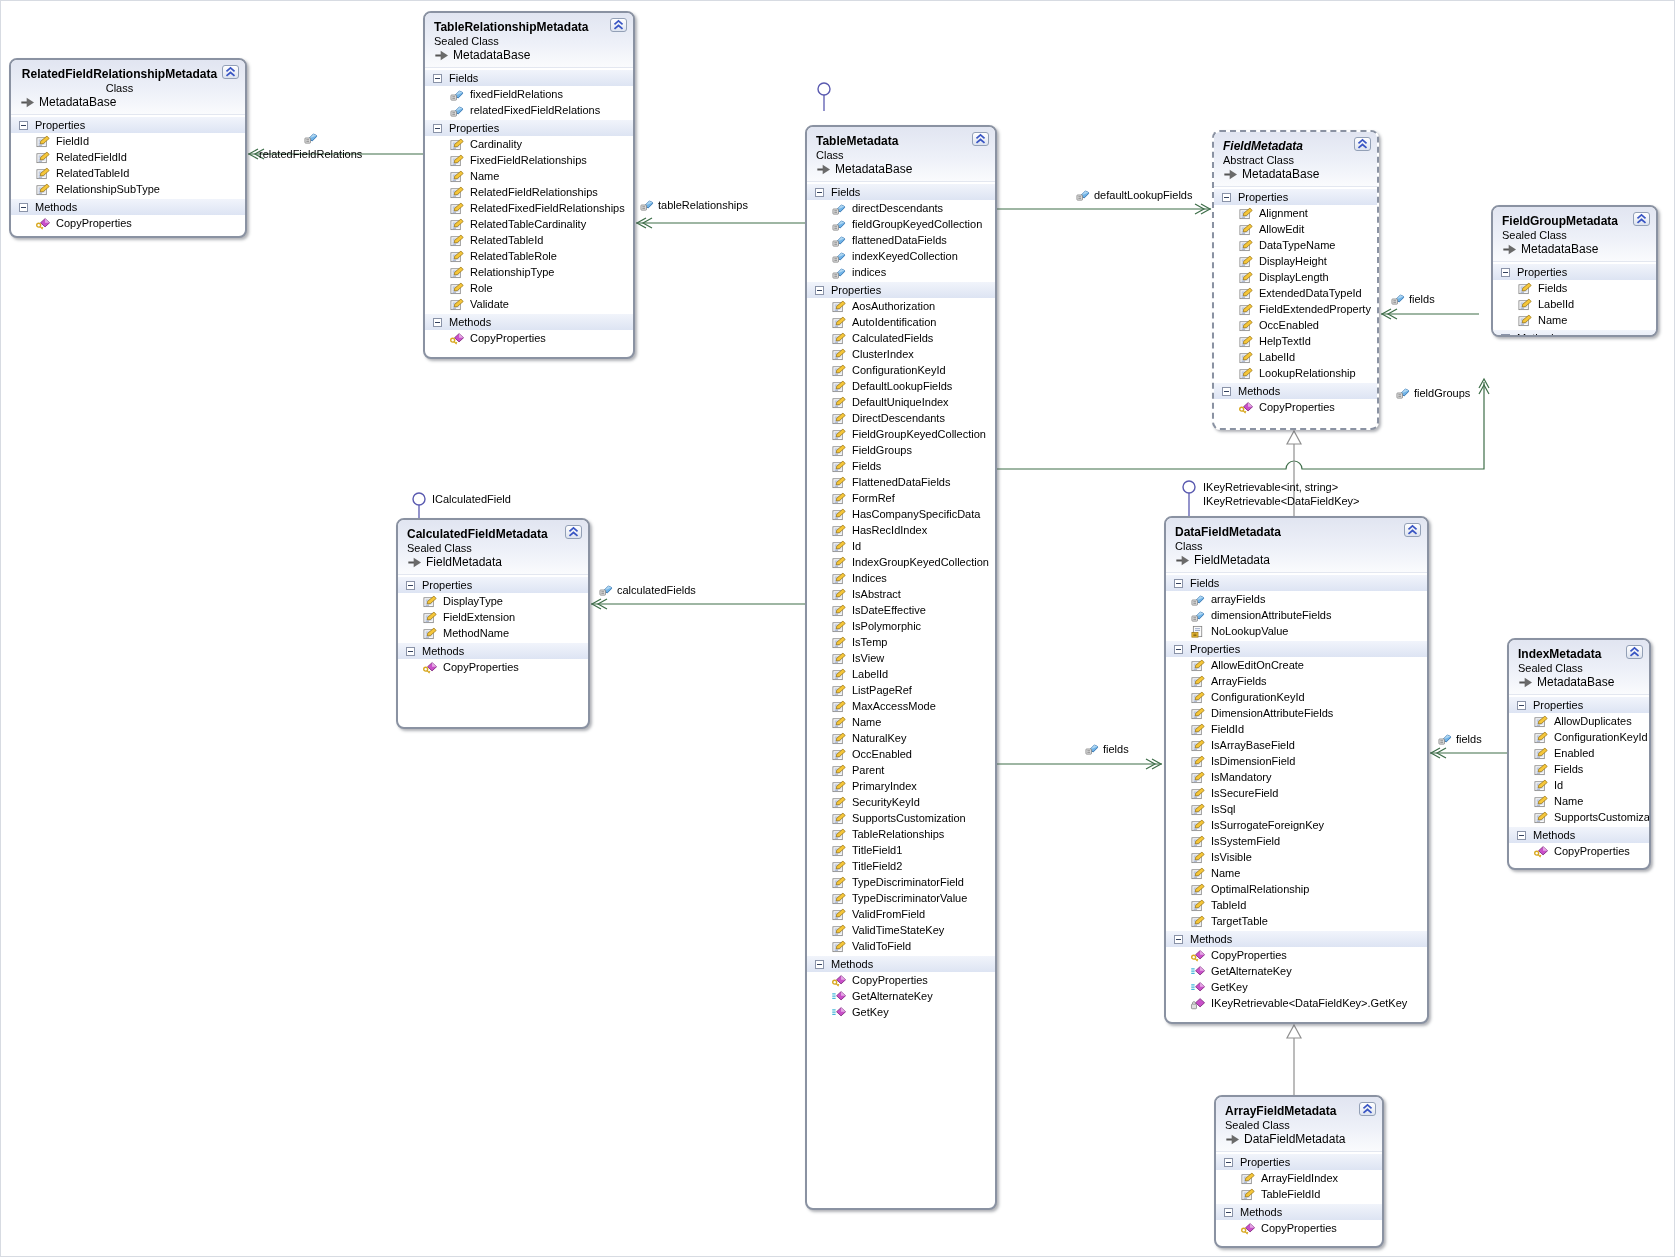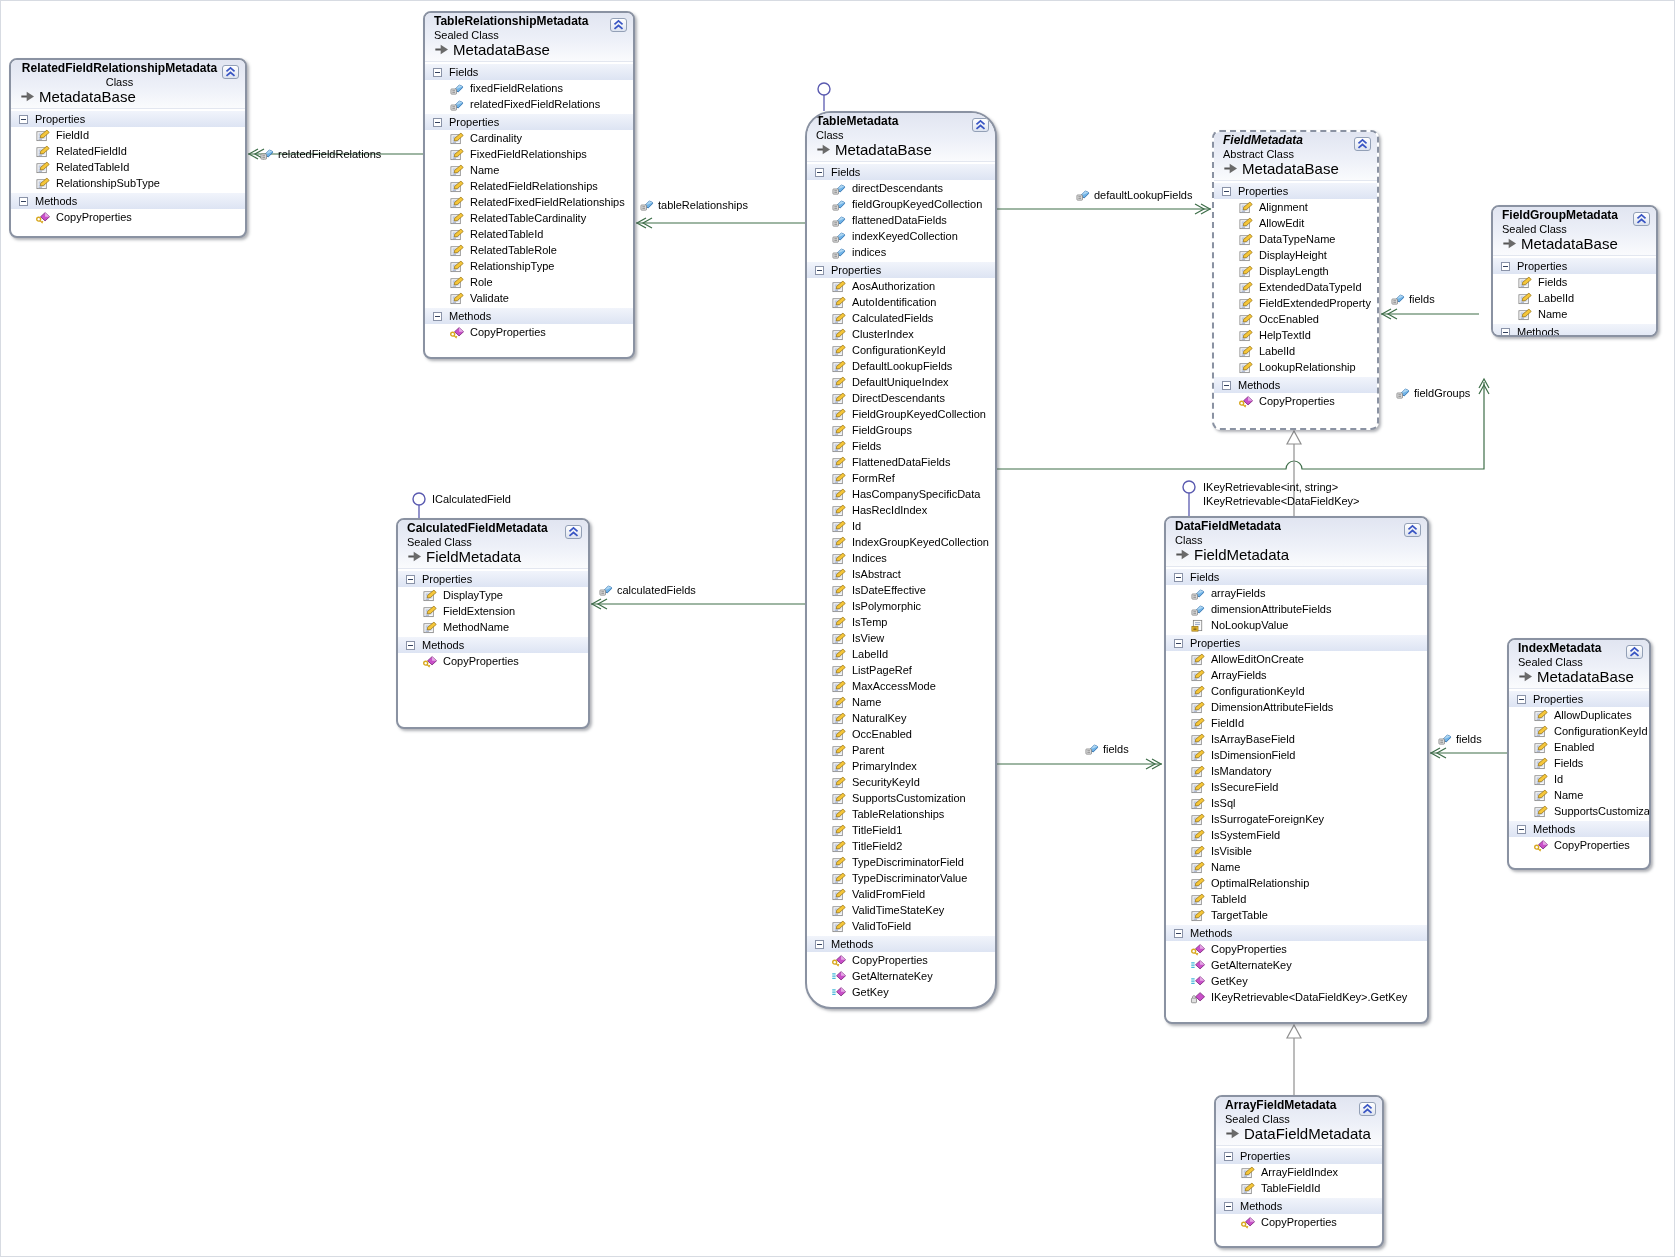--- a/index.html
+++ b/index.html
@@ -4,25 +4,25 @@
 <style>
   *{margin:0;padding:0;box-sizing:border-box}
   html,body{background:#fff}
   body{font-family:"Liberation Sans",sans-serif;color:#000}
   #surface{position:relative;width:1675px;height:1257px;background:#fff;overflow:hidden;border:1px solid #d7dbe2}
   #connectors{position:absolute;left:0;top:0;z-index:0}
   #boxes,#labels{position:absolute;left:0;top:0;width:100%;height:100%;pointer-events:none}
   .cbox{position:absolute;z-index:1;pointer-events:auto;background:#fff;border:2px solid #8a92a2;border-radius:8px;
         box-shadow:2px 2px 3px rgba(80,85,95,.45);overflow:hidden}
   .cbox.abs{border-style:dashed}
-  .chead{position:relative;background:linear-gradient(#e1e5f1,#edf0f8 55%,#fafbfd);padding:1px 26px 4px 9px;border-bottom:1px solid #e3e7f0}
+  .chead{position:relative;background:linear-gradient(#e1e5f1,#edf0f8 55%,#fafbfd);padding:7px 26px 4px 9px;border-bottom:1px solid #e3e7f0}
   .ctitle{font-size:12px;font-weight:bold;line-height:15px;white-space:nowrap}
   .abs .ctitle{font-style:italic}
   .cstereo{font-size:11px;line-height:13px;white-space:nowrap}
-  .cbase{font-size:15px;line-height:13px;display:flex;align-items:center;gap:3px;white-space:nowrap}
+  .cbase{font-size:12px;line-height:13px;display:flex;align-items:center;gap:3px;white-space:nowrap}
   .collapse{position:absolute;top:5px;right:6px;width:17px;height:14px;border:1px solid #93a0b6;border-radius:3px;
             background:linear-gradient(#ffffff,#dde3ef);display:flex;align-items:center;justify-content:center;cursor:pointer}
   .band{display:flex;align-items:center;gap:7px;height:16px;background:linear-gradient(#f1f4fb,#dde4f3);
         padding-left:8px;font-size:11px;margin-top:2px}
   .minus{width:9px;height:9px;border:1px solid #8a93a8;background:#fff;position:relative;flex:none;cursor:pointer}
   .minus::after{content:"";position:absolute;left:1px;right:1px;top:3px;height:1px;background:#33415e}
   .member{display:flex;align-items:center;height:16px;padding-left:24px;gap:5px}
   .mlabel{font-size:11px;white-space:nowrap}
   .mi{width:16px;height:15px;flex:none;display:inline-flex}
   .mi svg{width:100%;height:100%}
@@ -392,21 +392,21 @@
             <svg viewBox="0 0 16 16">
               <path d="M10.2 2.8 L15 7.2 L10.2 11.6 L5.4 7.2 Z" fill="#c94fc9" stroke="#7d2b7d" stroke-width="0.9"></path>
               <path d="M10.2 2.8 L15 7.2 L10.2 7.2 Z" fill="#e5a9e5"></path>
               <circle cx="3.4" cy="9.8" r="2.1" fill="none" stroke="#d8a820" stroke-width="1.5"></circle>
               <path d="M4.9 11.3 L7.6 14 M6.8 13.2 L8 12" stroke="#d8a820" stroke-width="1.4" fill="none"></path>
             </svg>
           </span>
           <span class="mlabel">CopyProperties</span>
         </div>
       </div>
-      <div class="cbox" style="left: 804px; top: 110px; width: 192px; height: 898px; border-radius: 26px;">
+      <div class="cbox" style="left: 804px; top: 124px; width: 192px; height: 1085px;">
         <div class="chead">
           <div class="ctitle">TableMetadata</div>
           <div class="cstereo">Class</div>
           <div class="cbase">
             <span class="mi">
               <svg viewBox="0 0 12 10">
                 <path d="M1 5 H6" stroke="#555" stroke-width="1.6" fill="none"></path>
                 <path d="M5 1.5 L10.5 5 L5 8.5 Z" fill="#6a6a6a"></path>
               </svg>
             </span>
@@ -1929,21 +1929,21 @@
               <path d="M10.2 2.8 L15 7.2 L10.2 7.2 Z" fill="#e5a9e5"></path>
               <circle cx="3.4" cy="9.8" r="2.1" fill="none" stroke="#d8a820" stroke-width="1.5"></circle>
               <path d="M4.9 11.3 L7.6 14 M6.8 13.2 L8 12" stroke="#d8a820" stroke-width="1.4" fill="none"></path>
             </svg>
           </span>
           <span class="mlabel">CopyProperties</span>
         </div>
       </div>
     </div>
   <div id="labels">
-      <div class="conn-label" style="left: 258px; top: 145px;">
+      <div class="conn-label" style="left: 258px; top: 129px; flex-direction: column;">
         <span class="mi">
           <svg viewBox="0 0 16 16">
             <path d="M6.2 8.6 L10.6 4.2 L13.8 5.8 L13.8 7.2 L9.4 11.6 L6.2 10 Z" fill="#6fb3e8" stroke="#2b6ba8" stroke-width="0.9"></path>
             <path d="M10.6 4.2 L13.8 5.8 L9.6 7.6 L6.6 8.4 Z" fill="#aed6f2"></path>
             <rect x="1.5" y="8.5" width="6" height="5.5" rx="0.8" fill="#e0e0e0" stroke="#7f7f7f" stroke-width="0.8"></rect>
             <line x1="3" y1="10.4" x2="6" y2="10.4" stroke="#8a8a8a"></line>
             <line x1="3" y1="12.1" x2="6" y2="12.1" stroke="#8a8a8a"></line>
           </svg>
         </span>
         <span>relatedFieldRelations</span>

